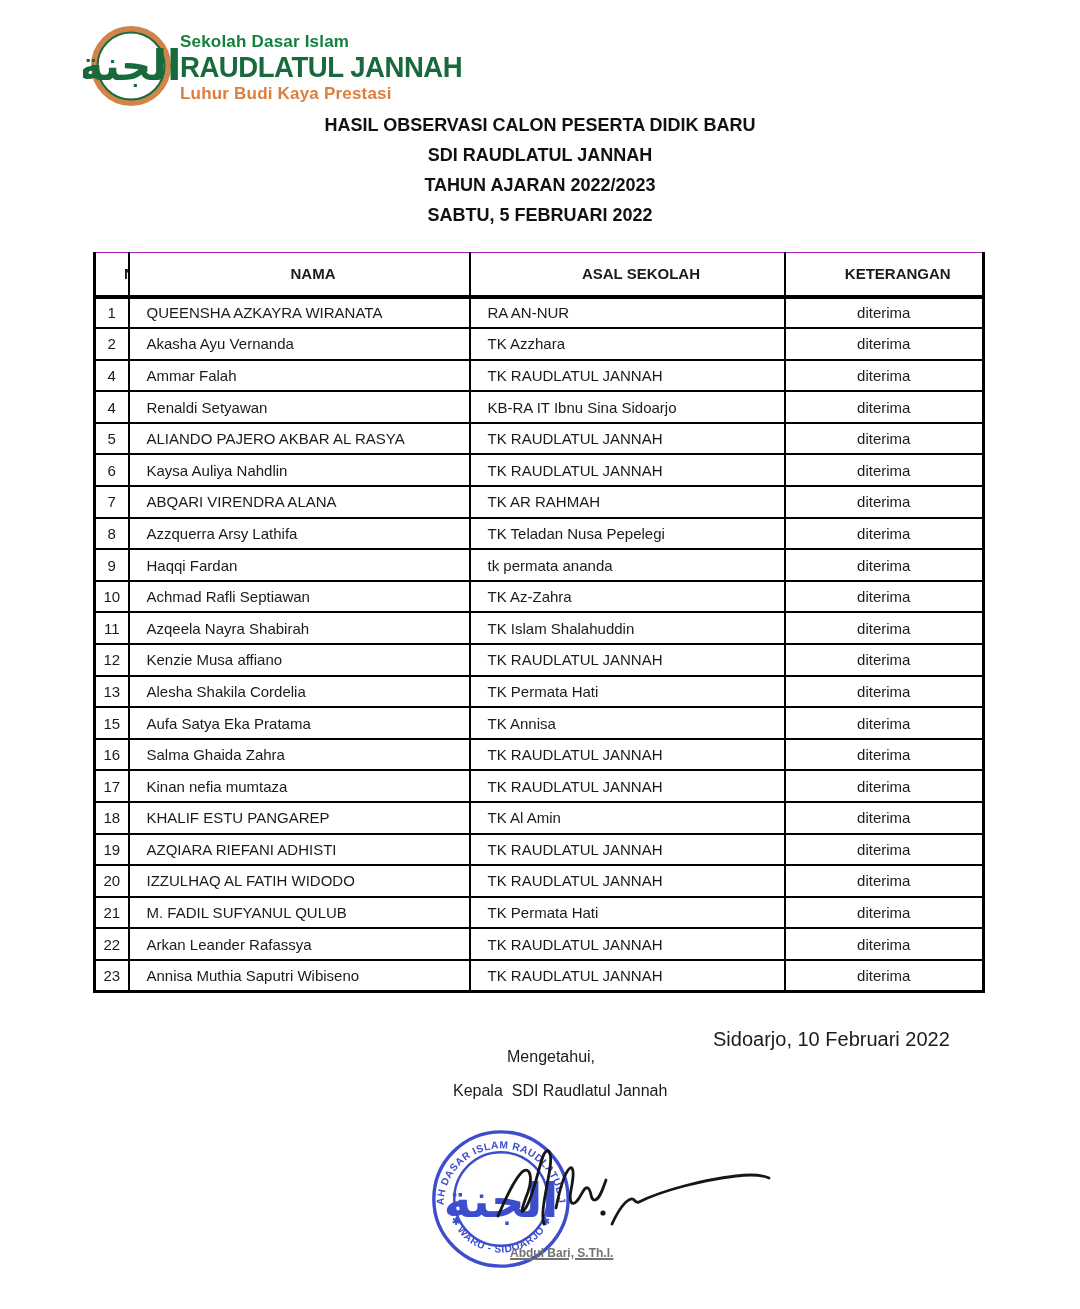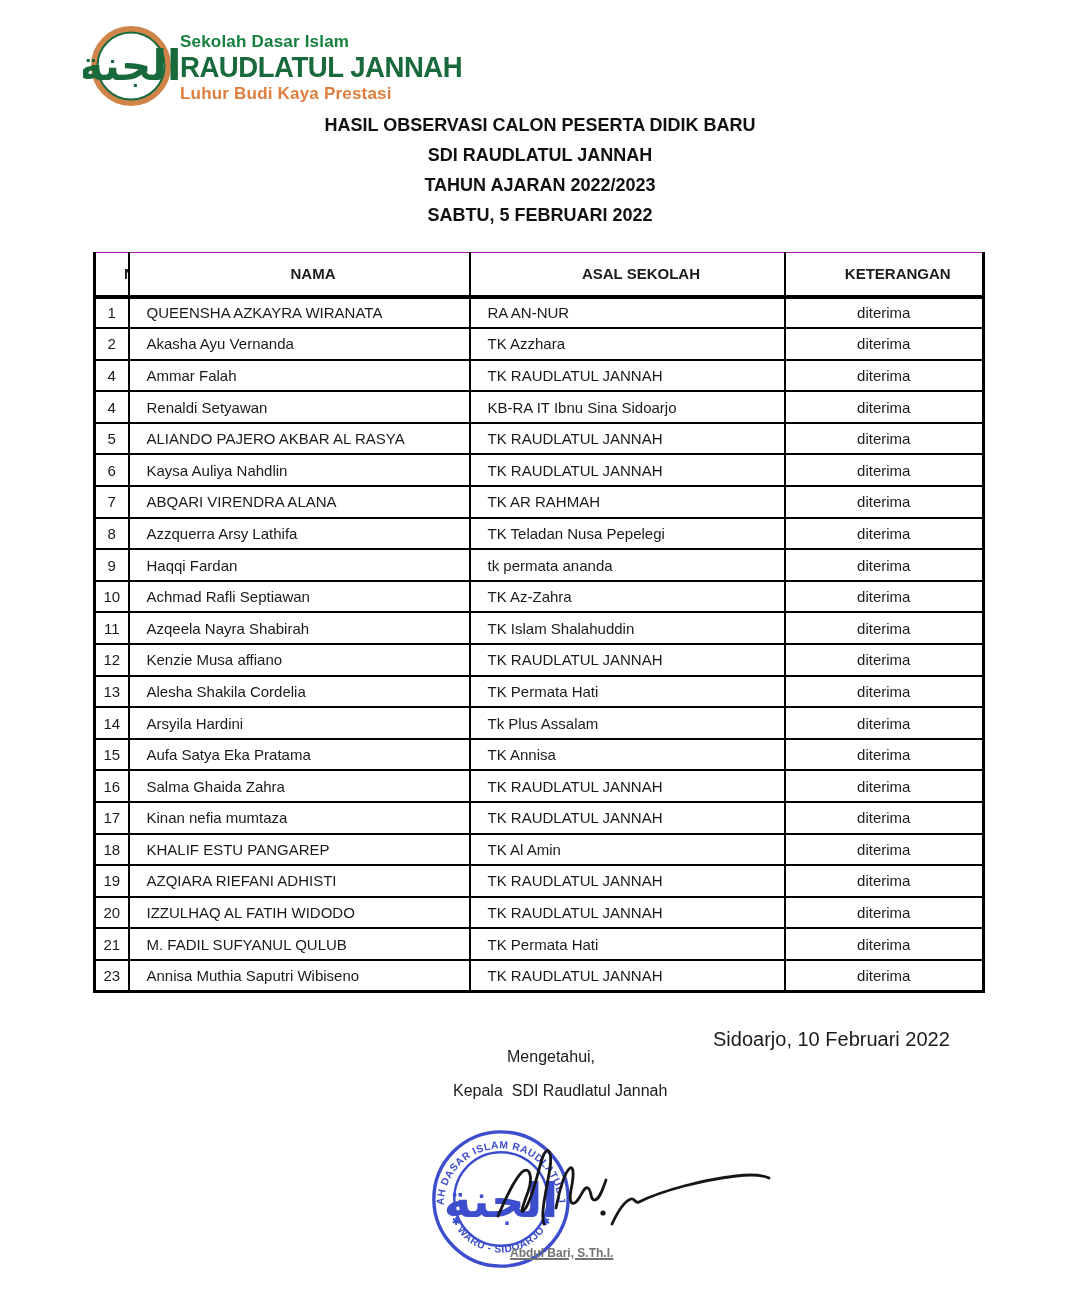--- a/index.html
+++ b/index.html
@@ -160,26 +160,20 @@
         <td class="c2">TK RAUDLATUL JANNAH</td>
         <td class="c3">diterima</td>
       </tr>
       <tr>
         <td class="c0">13</td>
         <td class="c1">Alesha Shakila Cordelia</td>
         <td class="c2">TK Permata Hati</td>
         <td class="c3">diterima</td>
       </tr>
       <tr>
-        <td class="c0">14</td>
-        <td class="c1">Arsyila Hardini</td>
-        <td class="c2">Tk Plus Assalam</td>
-        <td class="c3">diterima</td>
-      </tr>
-      <tr>
         <td class="c0">15</td>
         <td class="c1">Aufa Satya Eka Pratama</td>
         <td class="c2">TK Annisa</td>
         <td class="c3">diterima</td>
       </tr>
       <tr>
         <td class="c0">16</td>
         <td class="c1">Salma Ghaida Zahra</td>
         <td class="c2">TK RAUDLATUL JANNAH</td>
         <td class="c3">diterima</td>
@@ -205,20 +199,26 @@
       <tr>
         <td class="c0">20</td>
         <td class="c1">IZZULHAQ AL FATIH WIDODO</td>
         <td class="c2">TK RAUDLATUL JANNAH</td>
         <td class="c3">diterima</td>
       </tr>
       <tr>
         <td class="c0">21</td>
         <td class="c1">M. FADIL SUFYANUL QULUB</td>
         <td class="c2">TK Permata Hati</td>
+        <td class="c3">diterima</td>
+      </tr>
+      <tr>
+        <td class="c0">22</td>
+        <td class="c1">Arkan Leander Rafassya</td>
+        <td class="c2">TK RAUDLATUL JANNAH</td>
         <td class="c3">diterima</td>
       </tr>
       <tr>
         <td class="c0">23</td>
         <td class="c1">Annisa Muthia Saputri Wibiseno</td>
         <td class="c2">TK RAUDLATUL JANNAH</td>
         <td class="c3">diterima</td>
       </tr>
     </tbody>
 </table>

